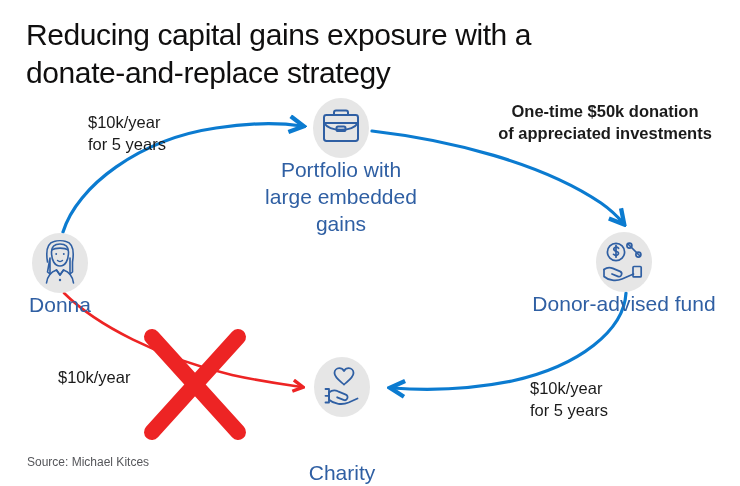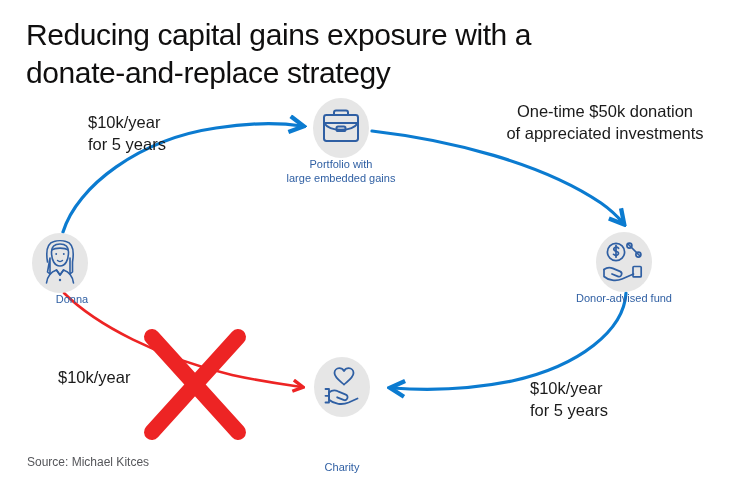--- a/index.html
+++ b/index.html
@@ -29,21 +29,21 @@
     font-weight: normal;
     font-size: 30px;
     line-height: 1.27;
     letter-spacing: -0.4px;
     color: #100f0f;
     white-space: pre-line;
   }
   .node-label {
     position: absolute;
     font-family: "Liberation Sans", sans-serif;
-    font-size: 11px;
+    font-size: 21px;
     line-height: 1.28;
     color: #2f5fa3;
     text-align: center;
     white-space: pre-line;
   }
   .edge-label {
     position: absolute;
     font-family: "Liberation Sans", sans-serif;
     font-size: 16.5px;
     line-height: 1.32;
@@ -168,33 +168,33 @@
       <path d="M329 392.5 L329 399.8 C334 404.2, 342.2 405.2, 348.6 402.5
                L357.5 398.5"></path>
 
       <path d="M325.5 389 L329 389 L329 402.5 L325.5 402.5"></path>
       <path d="M325.5 395.8 L329 395.8"></path>
     </g>
   </g>
 
 </svg>
 
-<div class="node-label" style="left:22px; top:292px; width:100px;text-align:center;">Donna</div>
+<div class="node-label" style="left:10px; top:292px; width:100px;text-align:center;">Donna</div>
 
 <div class="node-label" style="left:241px; top:157px; width:200px;">Portfolio with
 large embedded gains</div>
 
 <div class="node-label" style="left:524px; top:291px; width:200px;">Donor-advised fund</div>
 
 <div class="node-label" style="left:292px; top:417px; width:100px;margin-top:43px;">Charity</div>
 
 <div class="edge-label" style="left:88px; top:112px; width:160px; text-align:left;">$10k/year
 for 5 years</div>
 
-<div class="edge-label" style="left:480px; top:101px; width:250px; text-align:center;">One-time $50k donation
+<div class="edge-label" style="left:480px; top:101px; width:250px; text-align:center;font-weight:bold;">One-time $50k donation
 of appreciated investments</div>
 
 <div class="edge-label" style="left:530px; top:378px; width:160px; text-align:left;">$10k/year
 for 5 years</div>
 
 <div class="edge-label" style="left:58px; top:367px; width:140px; text-align:left;">$10k/year</div>
 
 <div class="source">Source: Michael Kitces</div>
 
 </body></html>

